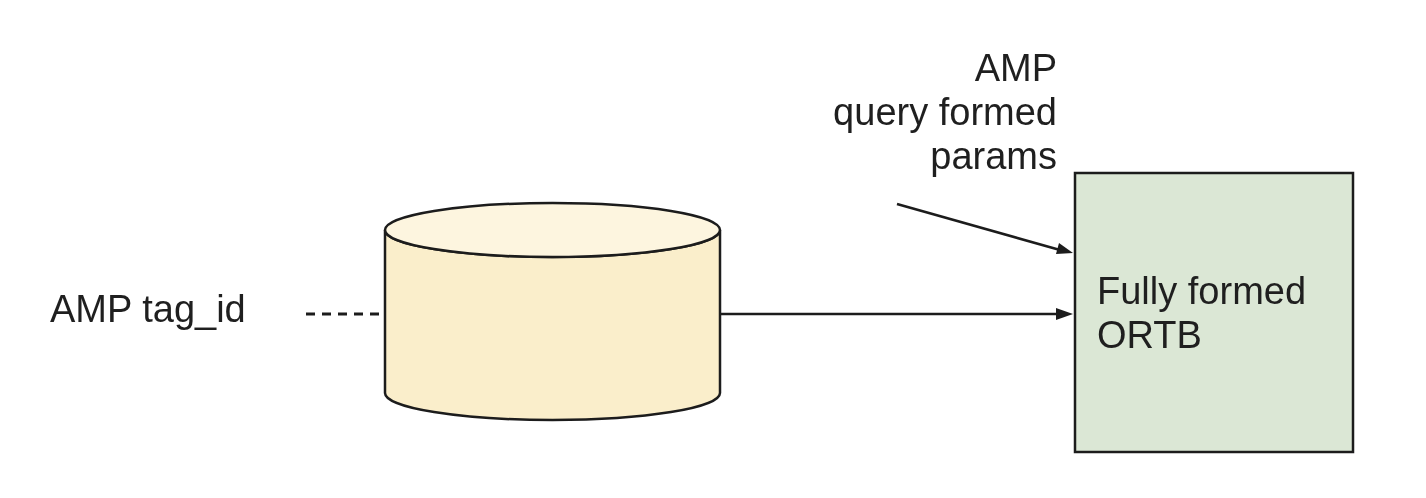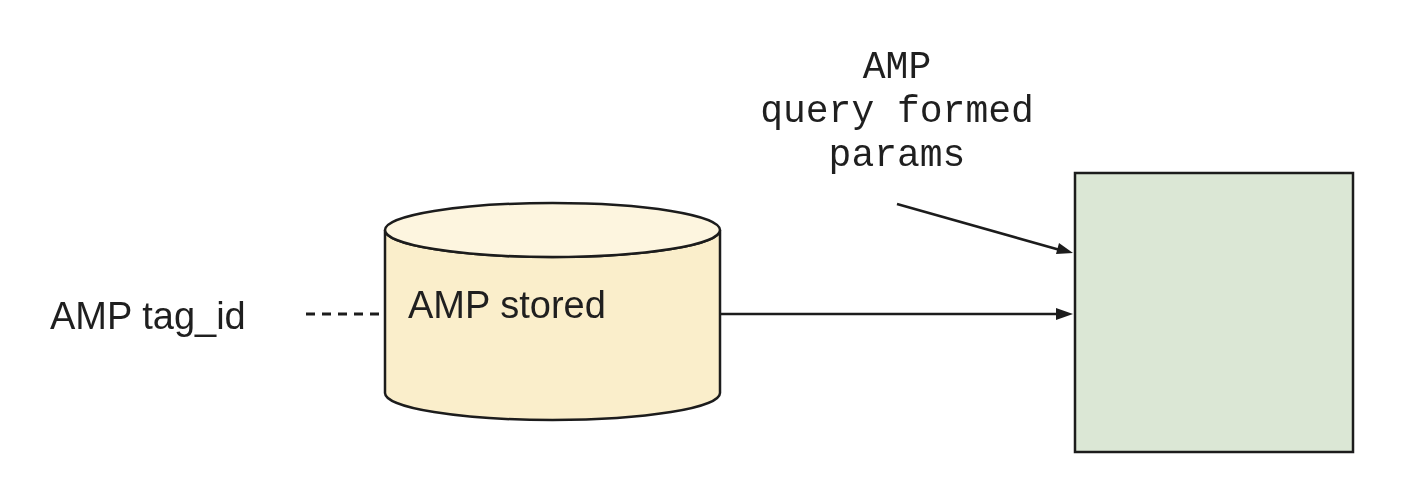--- a/index.html
+++ b/index.html
@@ -20,23 +20,23 @@
   .shape-outline { stroke-width: 2.5; }
   .arrow-head { fill: var(--stroke, #1c1c1c); stroke: none; }
 
   .label {
     position: absolute;
     color: var(--text, #1f1f1f);
     font-size: 38px;
     line-height: 44px;
     white-space: nowrap;
   }
-  .label-tag-id   { left: 50px;  top: 294px; }
+  .label-tag-id   { left: 50px;  top: 287px; }
   .label-template { left: 408px; top: 283px; }
-  .label-query    { left: 737px; top: 46px; width: 320px; text-align: center; font-family: Liberation Mono, monospace; }
+  .label-query    { left: 737px; top: 46px; width: 320px; text-align: right; }
   .label-ortb     { left: 1097px; top: 269px; }
 </style>
 </head>
 <body>
 
 <div class="stage">
 
   <svg class="layer" viewBox="0 0 1426 498" aria-hidden="true">
 
     <rect class="shape-outline" x="1075" y="173" width="278" height="279" fill="#dbe7d5"></rect>
@@ -55,23 +55,26 @@
 
     <g>
       <line class="edge-line" x1="897" y1="204" x2="1060" y2="250"></line>
       <polygon class="arrow-head" points="1073,253 1056,254 1059,243"></polygon>
     </g>
   </svg>
 
   <div class="label label-tag-id">AMP tag_id</div>
 
   <div class="label label-template">
-    <div>AMP stored</div>
   </div>
 
   <div class="label label-query">
     <div>AMP</div>
     <div>query formed</div>
     <div>params</div>
   </div>
 
+  <div class="label label-ortb">
+    <div>Fully formed</div>
+    <div>ORTB</div>
+  </div>
 
 </div>
 
 </body></html>

